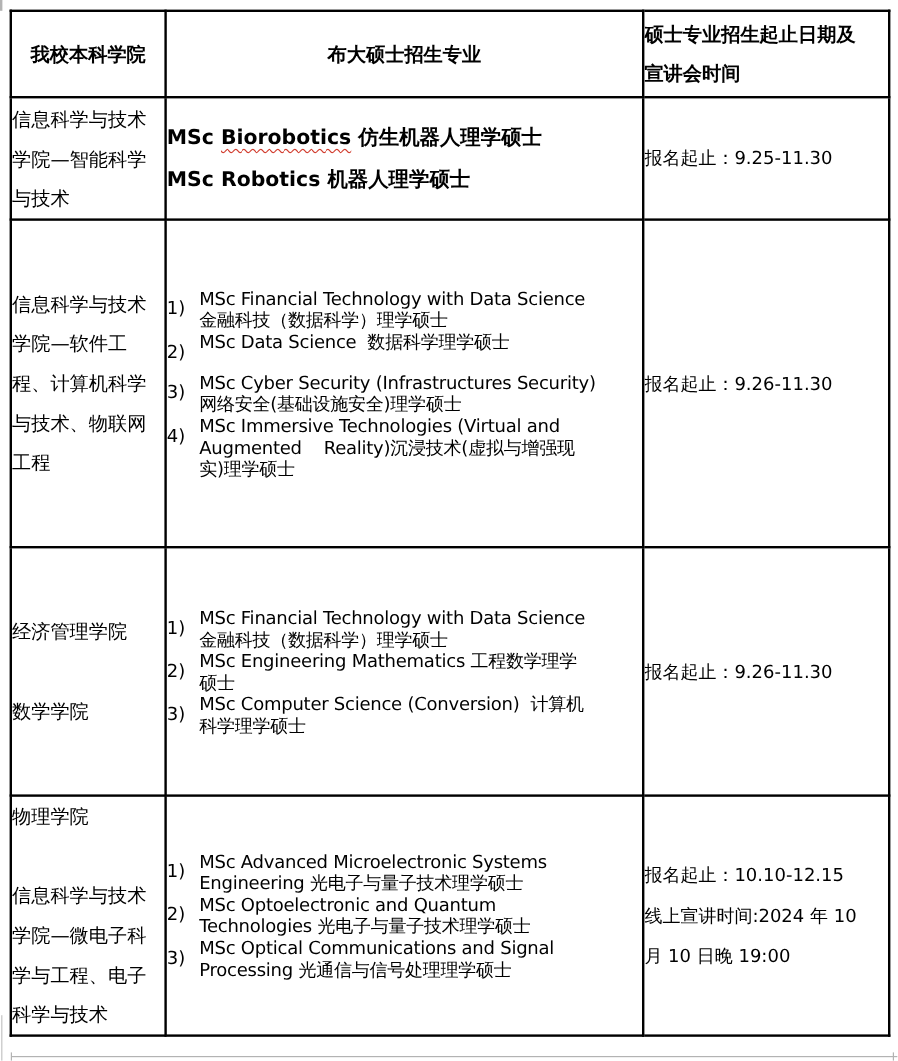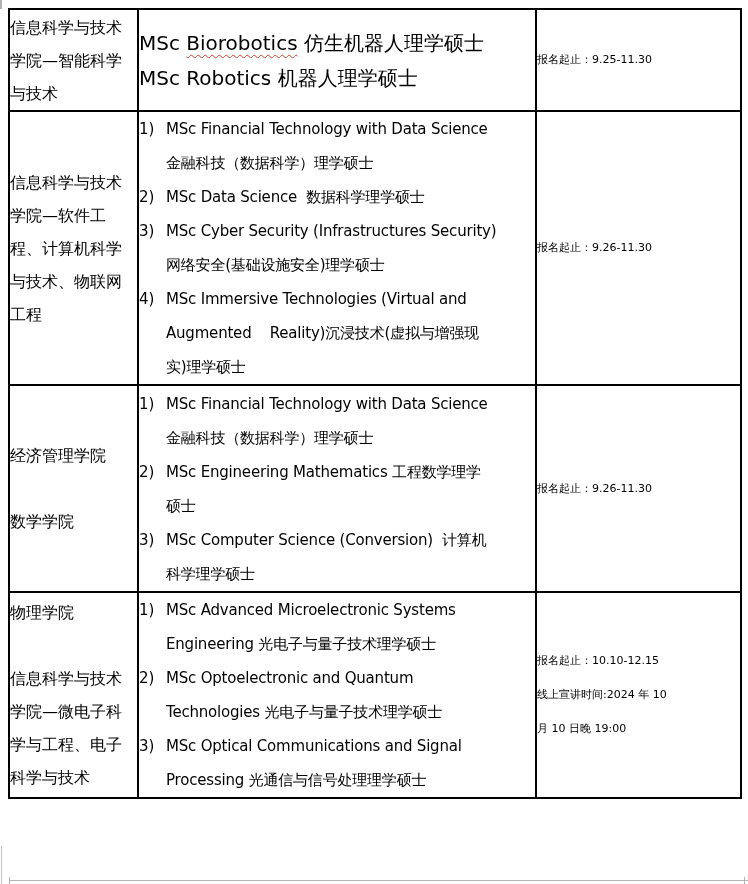--- a/index.html
+++ b/index.html
@@ -32,42 +32,42 @@
 
   
   .college {
     font-size: 16px; line-height: 33px;
     padding-left: 13px; padding-right: 2px;
     white-space: pre-wrap;
   }
 
   
   .programs { padding-left: 11px; padding-right: 2px; }
-  .prog-para { font-size: 20px; line-height: 34px; white-space: pre-wrap; }
+  .prog-para { font-size: 17px; line-height: 34px; white-space: pre-wrap; font-weight: bold; }
   .prog-para + .prog-para { margin-top: 1px; }
   .prog-item { display: flex; align-items: flex-start; }
   .prog-num {
     flex: 0 0 27px; width: 27px;
     font-size: 15px; line-height: 34px;
   }
   .prog-text {
     flex: 1 1 auto;
-    font-size: 15px; line-height: 34px;
+    font-size: 15px; line-height: 18px;
     letter-spacing: -0.2px;
     white-space: pre-wrap;
   }
   .misspell {
     text-decoration: underline wavy #d23f31 1px;
     text-decoration-skip-ink: none;
     text-underline-offset: 4px;
   }
 
   
   .schedule {
-    font-size: 11px; line-height: 34px;
+    font-size: 15px; line-height: 34px;
     padding-left: 7px; padding-right: 2px;
     white-space: pre-wrap;
   }
 
   
   .artifact { position: absolute; background: #b3b3b3; }
   .a-topleft   { left: 0;   top: 0;     width: 2px;  height: 9px; }
   .a-leftedge  { left: 1px; top: 846px; width: 1px;  height: 38px; background:#c4c4c4; }
   .a-bottline  { left: 10px; top: 880px; width: 738px; height: 1px; }
   .a-botl-tick { left: 9px;  top: 877px; width: 1px; height: 7px; }
@@ -79,20 +79,26 @@
 <div class="page">
 
   <table class="doc-table">
     <colgroup>
       <col style="width:129px">
         <col style="width:398px">
         <col style="width:205px">
     </colgroup>
 
     <tbody>
+        <tr style="height:72px;">
+      <td class="hdr hdr-c1">我校本科学院</td>
+      <td class="hdr hdr-c2">布大硕士招生专业</td>
+      <td class="hdr hdr-c3">硕士专业招生起止日期及
+宣讲会时间</td>
+    </tr>
 
     <tr style="height:102px;">
       <td class="college">信息科学与技术
 学院—智能科学
 与技术</td>
       <td class="programs">
         <div class="prog-para"><span>MSc </span><span class="misspell">Biorobotics</span><span> 仿生机器人理学硕士</span></div>
         <div class="prog-para"><span>MSc Robotics 机器人理学硕士</span></div>
       </td>
       <td class="schedule">报名起止：9.25-11.30</td>

